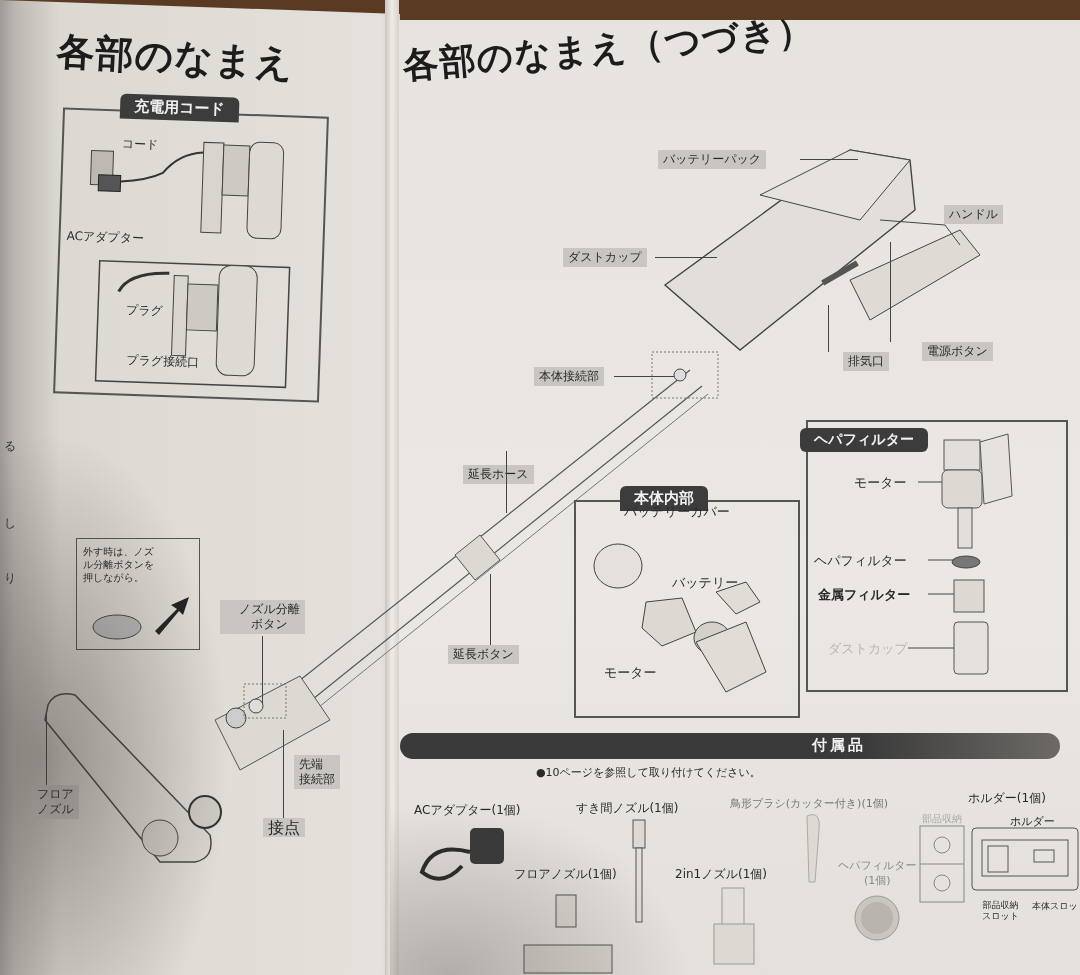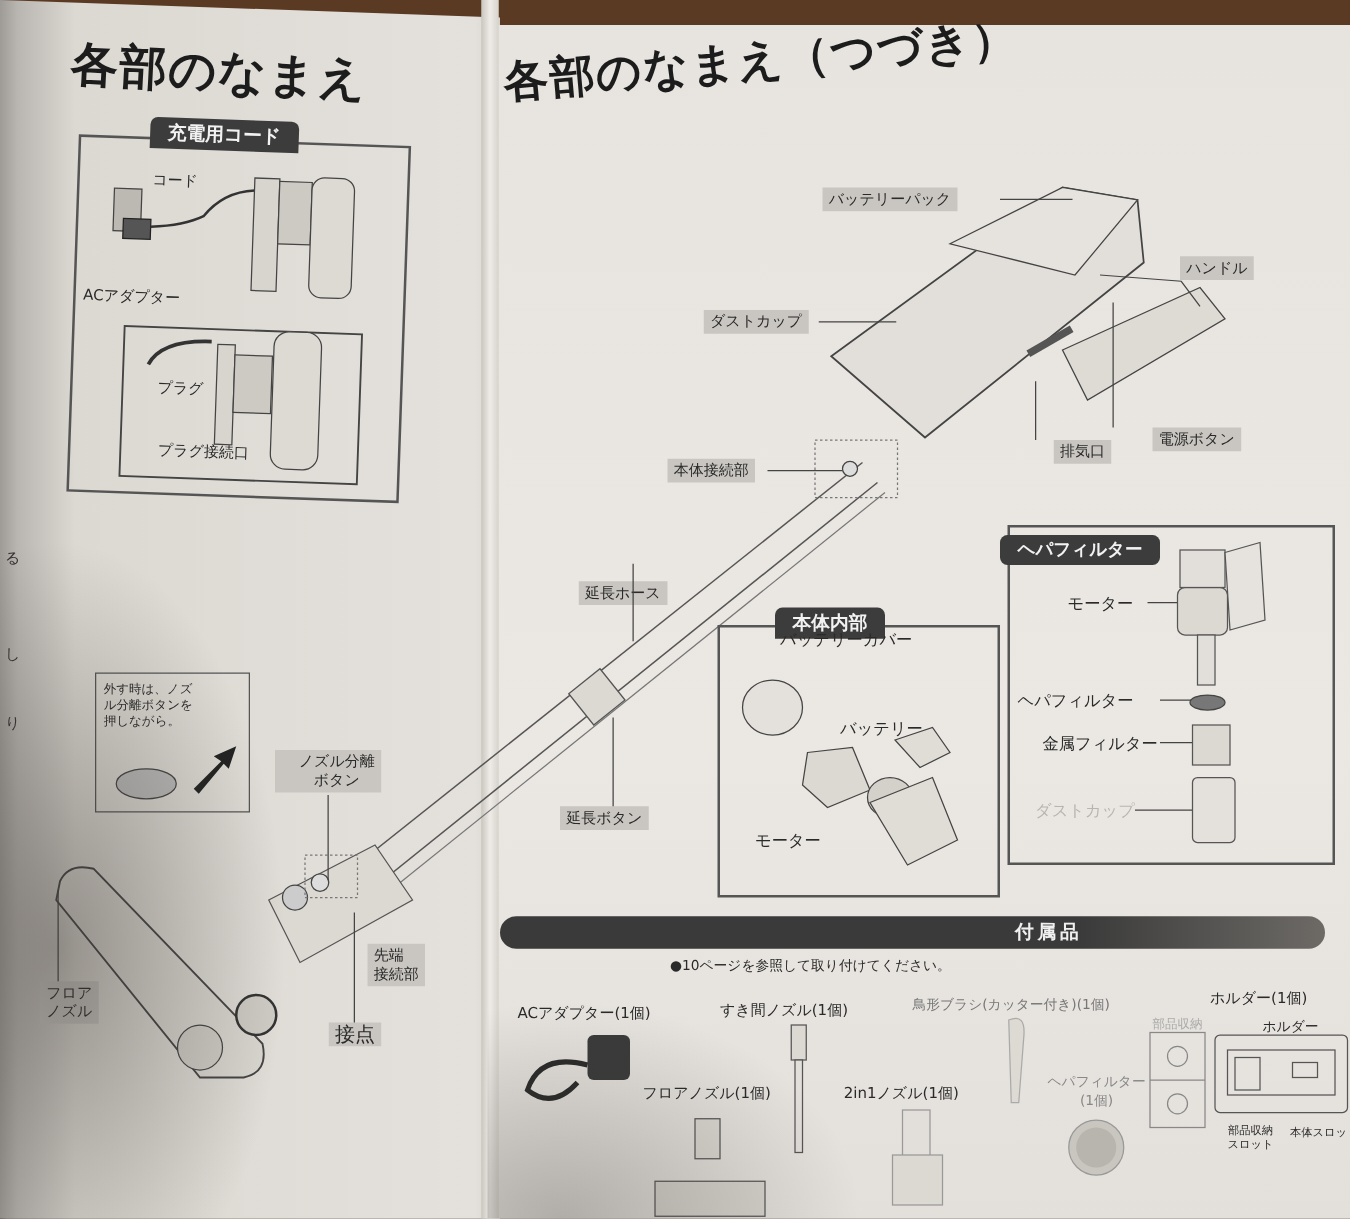--- a/index.html
+++ b/index.html
@@ -155,21 +155,21 @@
     <path d="M140 90 L170 80 L184 100 L160 112 Z" fill="#e0dcd6" stroke="#444"></path>
     <ellipse cx="136" cy="136" rx="18" ry="16" fill="#d4d0ca" stroke="#444"></ellipse>
     <path d="M120 140 L170 120 L190 170 L150 190 Z" fill="#e0dcd6" stroke="#444"></path>
   </svg>
 </div>
 
 <div class="panel" style="left:806px;top:420px;width:258px;height:268px;">
   <div class="panel-tag" style="left:-8px;top:6px;border-radius:6px;font-size:14px;">ヘパフィルター</div>
   <span class="plain" style="left:46px;top:52px;">モーター</span>
   <span class="plain" style="left:6px;top:130px;">ヘパフィルター</span>
-  <span class="plain" style="left:26px;top:164px;">金属フィルター</span>
+  <span class="plain" style="left:10px;top:164px;font-weight:bold;">金属フィルター</span>
   <span class="plain faded" style="left:20px;top:218px;">ダストカップ</span>
   <svg width="258" height="268">
     <line x1="110" y1="60" x2="140" y2="60" stroke="#444"></line>
     <line x1="120" y1="138" x2="150" y2="138" stroke="#444"></line>
     <line x1="120" y1="172" x2="150" y2="172" stroke="#444"></line>
     <line x1="100" y1="226" x2="150" y2="226" stroke="#444"></line>
     <rect x="136" y="18" width="36" height="30" fill="#e2dfda" stroke="#555"></rect>
     <rect x="134" y="48" width="40" height="38" rx="6" fill="#dcd8d2" stroke="#555"></rect>
     <rect x="150" y="86" width="14" height="40" fill="#e2dfda" stroke="#555"></rect>
     <path d="M172 20 L200 12 L204 74 L176 82 Z" fill="#e6e3de" stroke="#555"></path>

